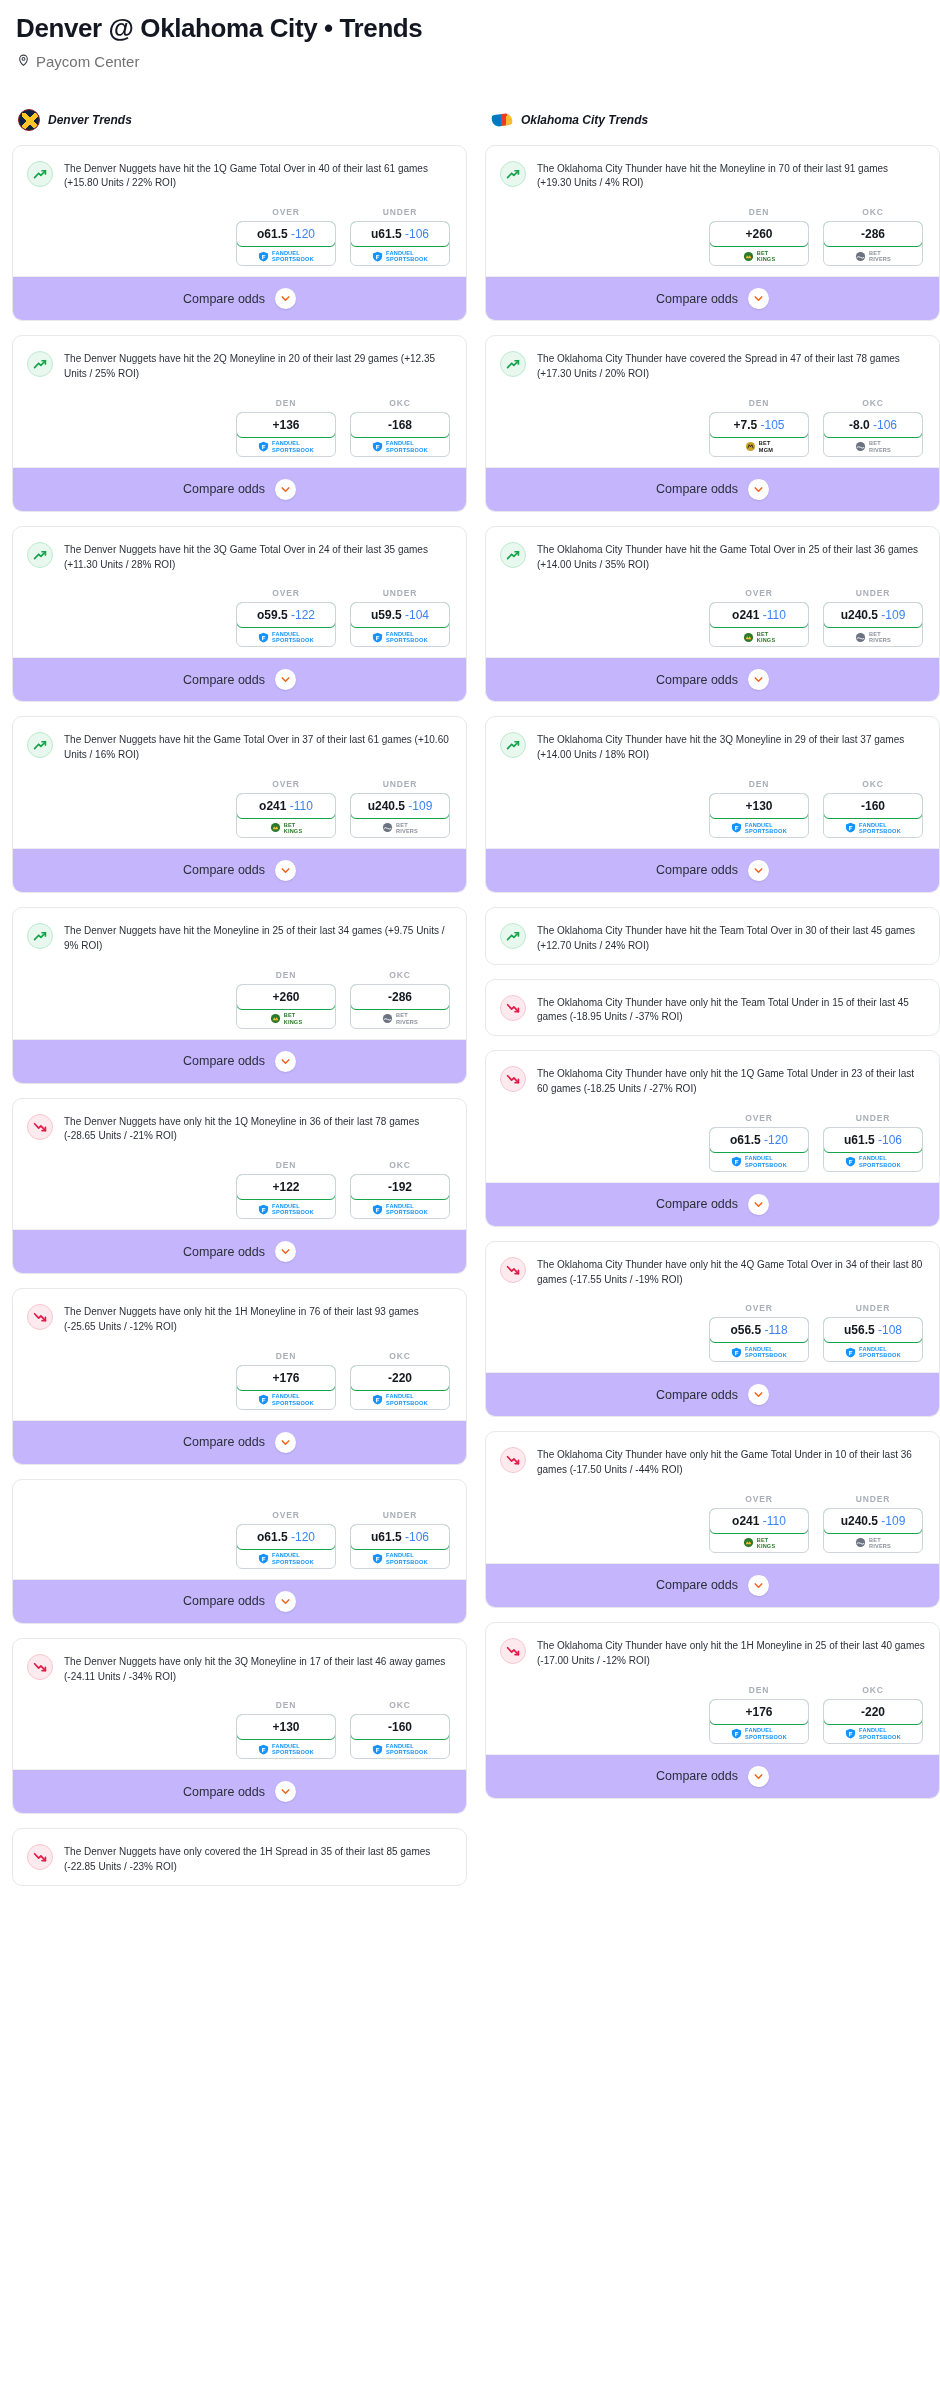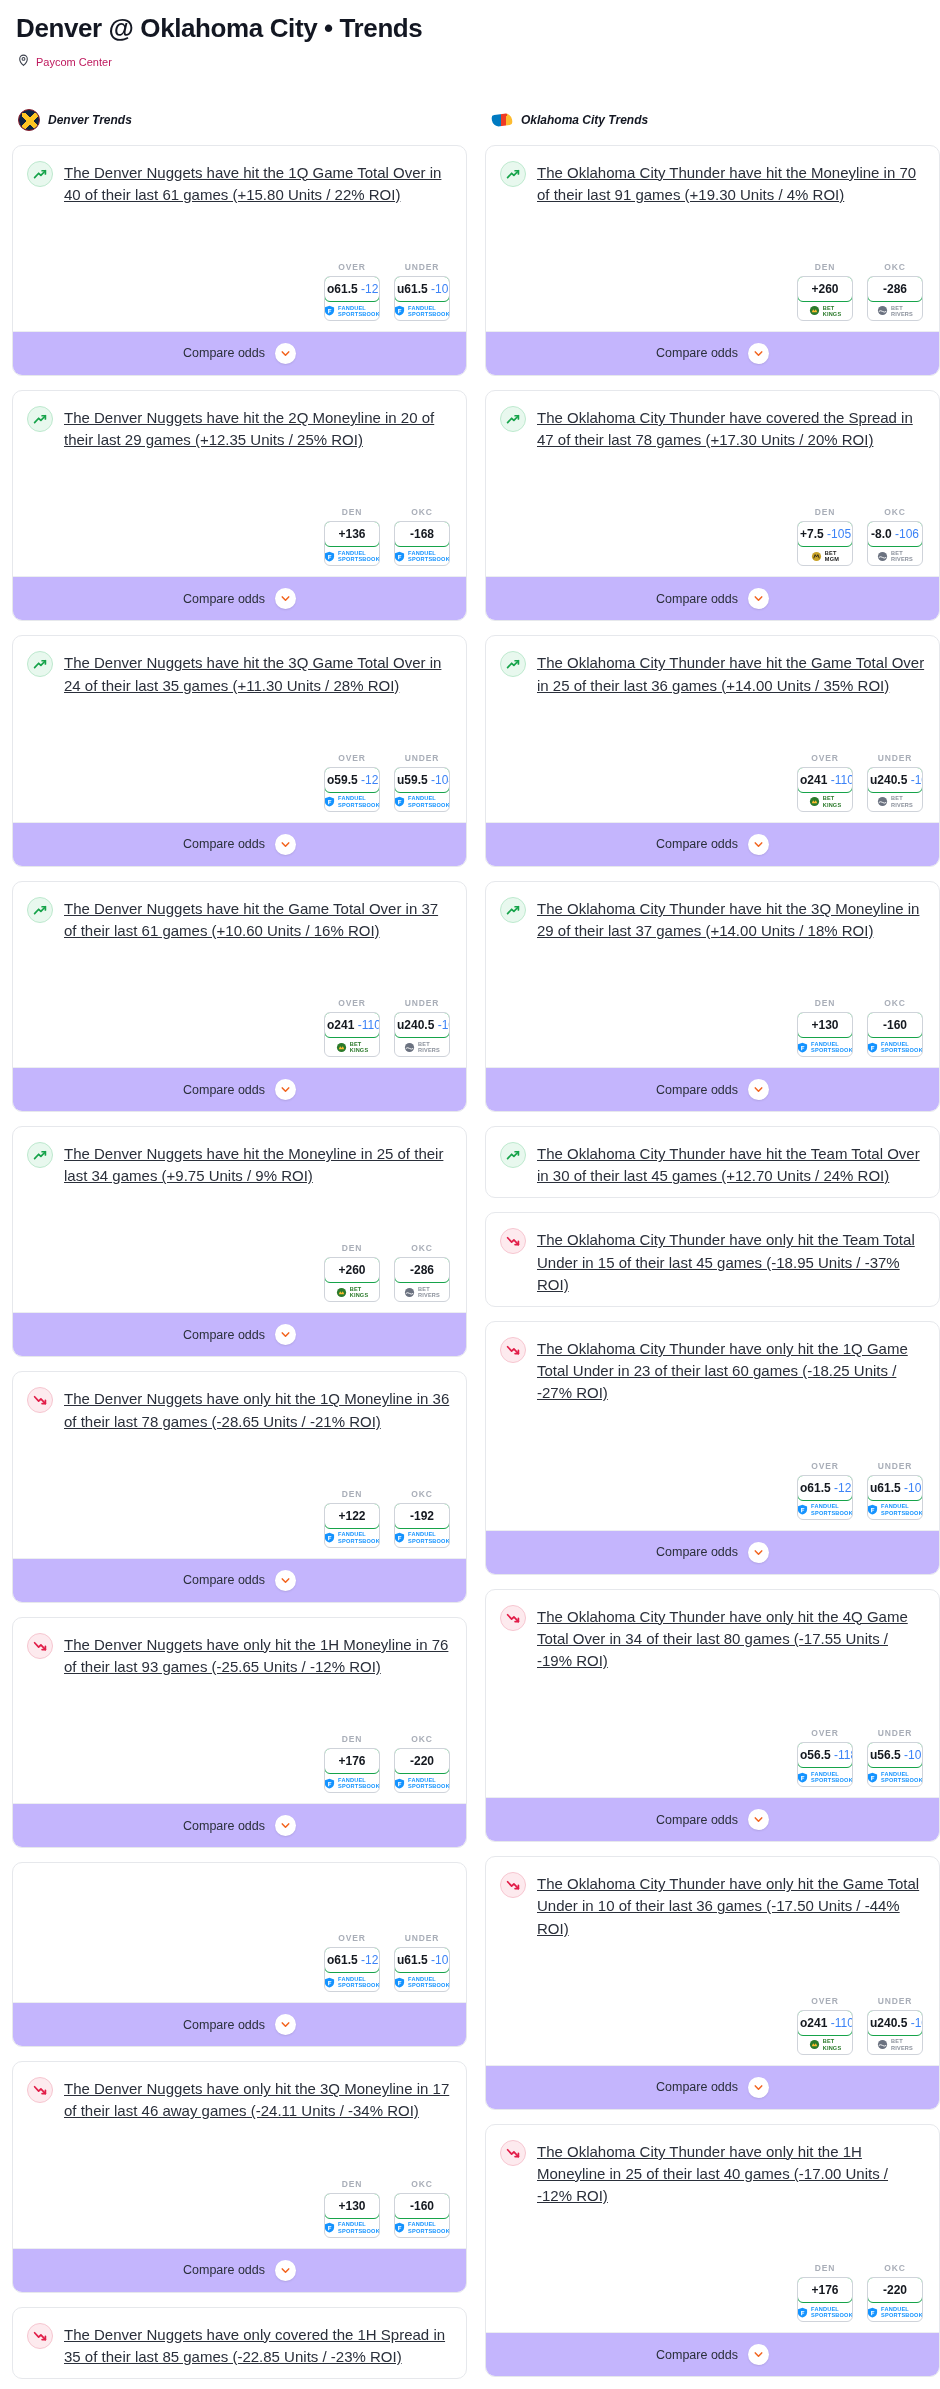--- a/index.html
+++ b/index.html
@@ -20,21 +20,21 @@
     color: #131722;
     line-height: 1.1;
     margin: 4px 0 0 4px;
   }
   .venue-row {
     display: flex;
     align-items: center;
     gap: 6px;
     margin: 10px 0 0 5px;
   }
-  .venue-text { font-size: 11px; color: #be185d; }
+  .venue-text { font-size: 15px; color: #737373; }
   .pin-icon { display:block; }
 
   
   .columns {
     display: flex;
     gap: 18px;
     margin-top: 38px;
     align-items: flex-start;
   }
   .col { width: 455px; flex: 0 0 455px; }
@@ -92,36 +92,35 @@
     width: 26px; height: 26px;
     border-radius: 50%;
     flex: 0 0 26px;
     display: flex; align-items: center; justify-content: center;
     margin-top: 1px;
   }
   .trend-icon.up   { background: #e8f8ee; border: 1px solid #bde9ce; }
   .trend-icon.down { background: #fdeaee; border: 1px solid #f6c6d0; }
 
   .trend-text {
-    font-size: 15px;
+    font-size: 10px;
     line-height: 1.48;
     color: #2a2f3a;
     padding-top: 2px;
-    text-decoration: underline;
   }
 
   
   .odds-row {
     display: flex;
     justify-content: flex-end;
     gap: 14px;
     margin-top: 16px;
     padding-right: 2px;
   }
-  .odds-cell { width: 56px; text-align: center; margin-top: 40px; }
+  .odds-cell { width: 100px; text-align: center; }
   .odds-label {
     font-size: 8.5px;
     letter-spacing: 0.9px;
     color: #a9aeb8;
     font-weight: 600;
     margin-bottom: 4px;
   }
   .odds-pill {
     border: 1px solid #cfd3da;
     border-radius: 6px;

